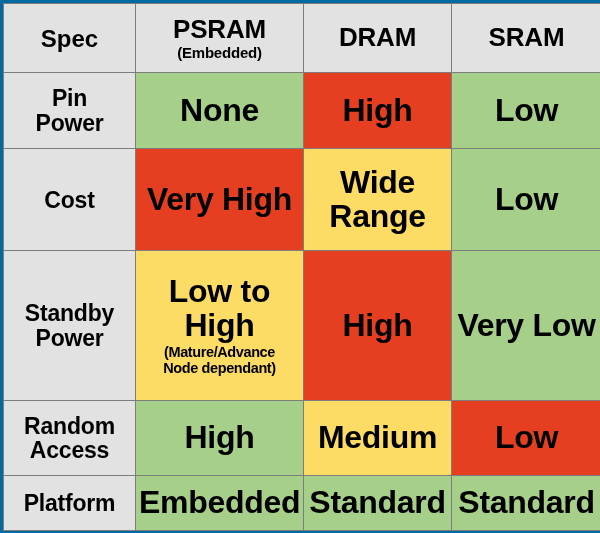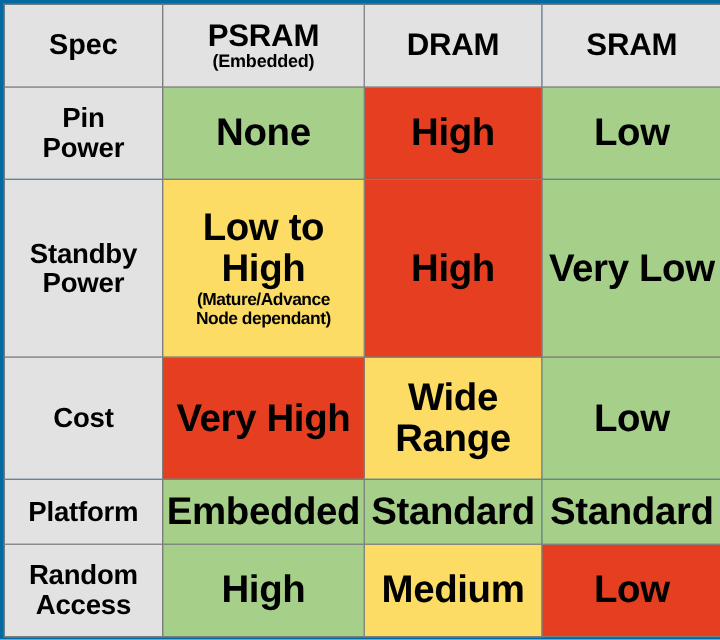--- a/index.html
+++ b/index.html
@@ -107,42 +107,42 @@
           <td class="bg-gray" style="background: rgb(226, 226, 226); border-color: rgb(125, 125, 125);"><span class="hdr-main">SRAM</span></td>
         </tr>
     <tr>
           <td class="bg-gray" style="background: rgb(226, 226, 226); border-color: rgb(125, 125, 125);"><span class="row-label prewrap">Pin
 Power</span></td>
           <td class="bg-green" style="background: rgb(166, 207, 138); border-color: rgb(125, 125, 125);"><span class="cell-val prewrap">None</span></td>
           <td class="bg-red" style="background: rgb(230, 62, 32); border-color: rgb(125, 125, 125);"><span class="cell-val prewrap">High</span></td>
           <td class="bg-green" style="background: rgb(166, 207, 138); border-color: rgb(125, 125, 125);"><span class="cell-val prewrap">Low</span></td>
         </tr>
         <tr>
+          <td class="bg-gray" style="background: rgb(226, 226, 226); border-color: rgb(125, 125, 125);"><span class="row-label prewrap">Cost</span></td>
+          <td class="bg-red" style="background: rgb(230, 62, 32); border-color: rgb(125, 125, 125);"><span class="cell-val prewrap">Very High</span></td>
+          <td class="bg-yellow" style="background: rgb(252, 220, 100); border-color: rgb(125, 125, 125);"><span class="cell-val prewrap">Wide
+Range</span></td>
+          <td class="bg-green" style="background: rgb(166, 207, 138); border-color: rgb(125, 125, 125);"><span class="cell-val prewrap">Low</span></td>
+        </tr>
+        <tr>
           <td class="bg-gray" style="background: rgb(226, 226, 226); border-color: rgb(125, 125, 125);"><span class="row-label prewrap">Standby
 Power</span></td>
           <td class="bg-yellow" style="background: rgb(252, 220, 100); border-color: rgb(125, 125, 125);"><span class="cell-val prewrap">Low to High</span><span class="cell-sub prewrap">(Mature/Advance
 Node dependant)</span></td>
           <td class="bg-red" style="background: rgb(230, 62, 32); border-color: rgb(125, 125, 125);"><span class="cell-val prewrap">High</span></td>
           <td class="bg-green" style="background: rgb(166, 207, 138); border-color: rgb(125, 125, 125);"><span class="cell-val prewrap">Very Low</span></td>
         </tr>
         <tr>
-          <td class="bg-gray" style="background: rgb(226, 226, 226); border-color: rgb(125, 125, 125);"><span class="row-label prewrap">Cost</span></td>
-          <td class="bg-red" style="background: rgb(230, 62, 32); border-color: rgb(125, 125, 125);"><span class="cell-val prewrap">Very High</span></td>
-          <td class="bg-yellow" style="background: rgb(252, 220, 100); border-color: rgb(125, 125, 125);"><span class="cell-val prewrap">Wide
-Range</span></td>
-          <td class="bg-green" style="background: rgb(166, 207, 138); border-color: rgb(125, 125, 125);"><span class="cell-val prewrap">Low</span></td>
+          <td class="bg-gray" style="background: rgb(226, 226, 226); border-color: rgb(125, 125, 125);"><span class="row-label prewrap">Random
+Access</span></td>
+          <td class="bg-green" style="background: rgb(166, 207, 138); border-color: rgb(125, 125, 125);"><span class="cell-val prewrap">High</span></td>
+          <td class="bg-yellow" style="background: rgb(252, 220, 100); border-color: rgb(125, 125, 125);"><span class="cell-val prewrap">Medium</span></td>
+          <td class="bg-red" style="background: rgb(230, 62, 32); border-color: rgb(125, 125, 125);"><span class="cell-val prewrap">Low</span></td>
         </tr>
         <tr>
           <td class="bg-gray" style="background: rgb(226, 226, 226); border-color: rgb(125, 125, 125);"><span class="row-label prewrap">Platform</span></td>
           <td class="bg-green" style="background: rgb(166, 207, 138); border-color: rgb(125, 125, 125);"><span class="cell-val prewrap">Embedded</span></td>
           <td class="bg-green" style="background: rgb(166, 207, 138); border-color: rgb(125, 125, 125);"><span class="cell-val prewrap">Standard</span></td>
           <td class="bg-green" style="background: rgb(166, 207, 138); border-color: rgb(125, 125, 125);"><span class="cell-val prewrap">Standard</span></td>
         </tr>
-        <tr>
-          <td class="bg-gray" style="background: rgb(226, 226, 226); border-color: rgb(125, 125, 125);"><span class="row-label prewrap">Random
-Access</span></td>
-          <td class="bg-green" style="background: rgb(166, 207, 138); border-color: rgb(125, 125, 125);"><span class="cell-val prewrap">High</span></td>
-          <td class="bg-yellow" style="background: rgb(252, 220, 100); border-color: rgb(125, 125, 125);"><span class="cell-val prewrap">Medium</span></td>
-          <td class="bg-red" style="background: rgb(230, 62, 32); border-color: rgb(125, 125, 125);"><span class="cell-val prewrap">Low</span></td>
-        </tr>
       </tbody>
   </table>
 </div>
 
 </body></html>

